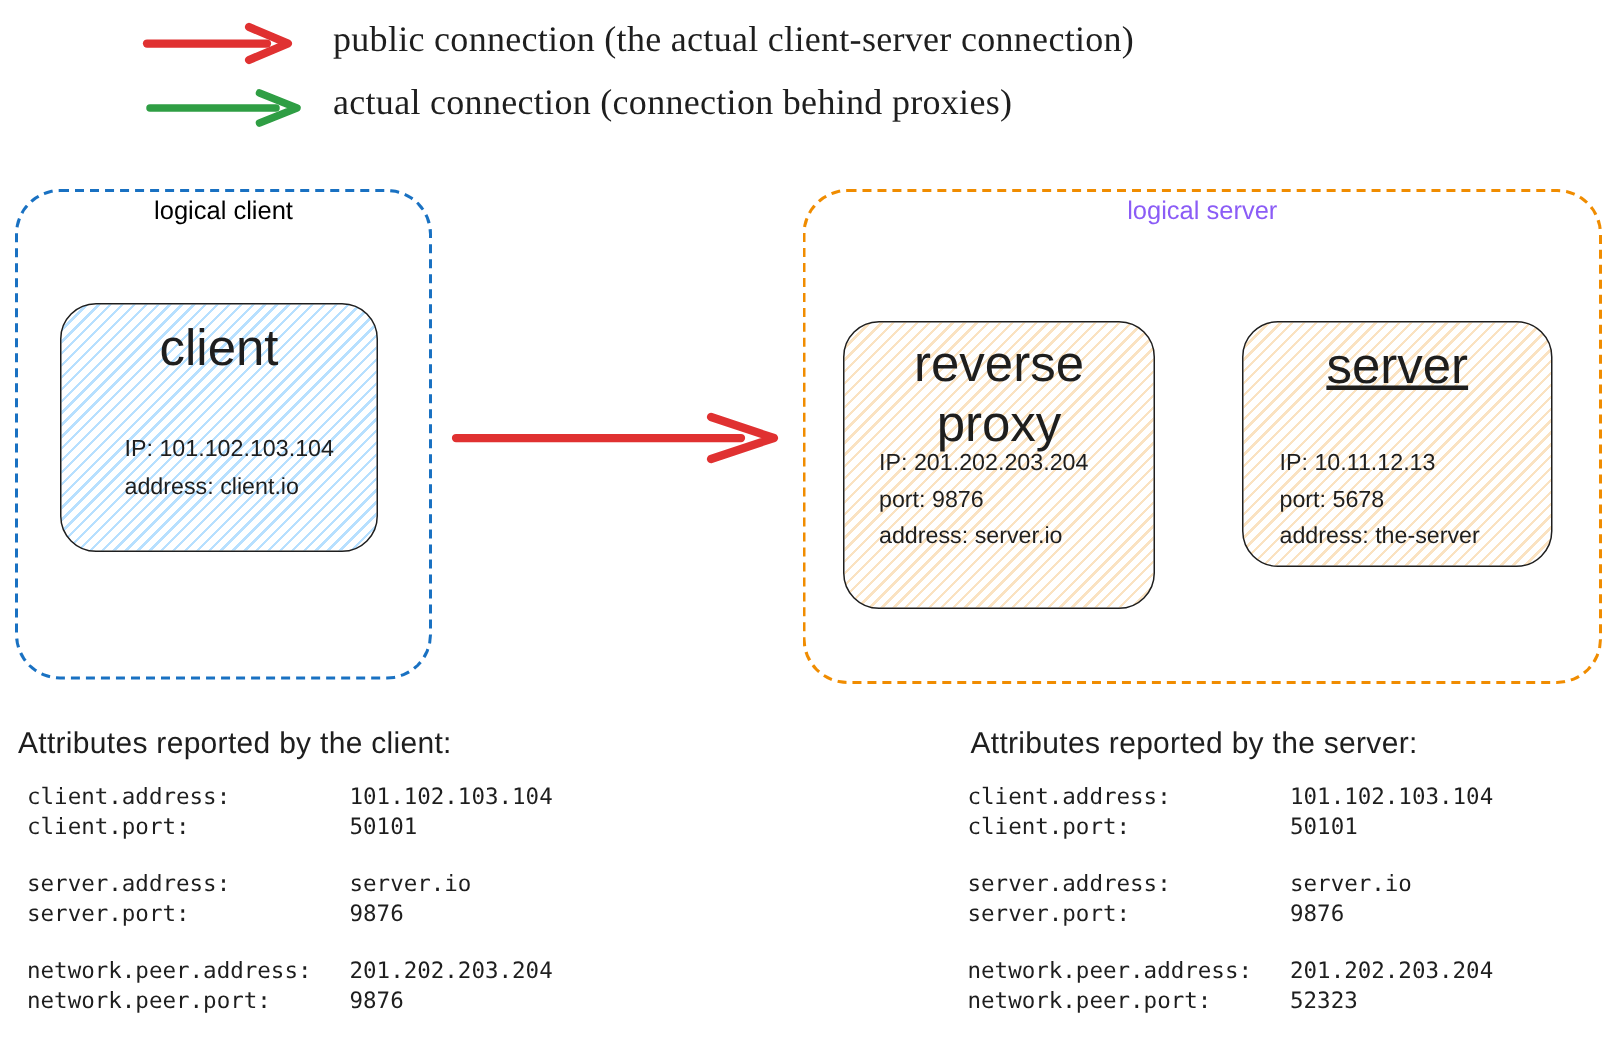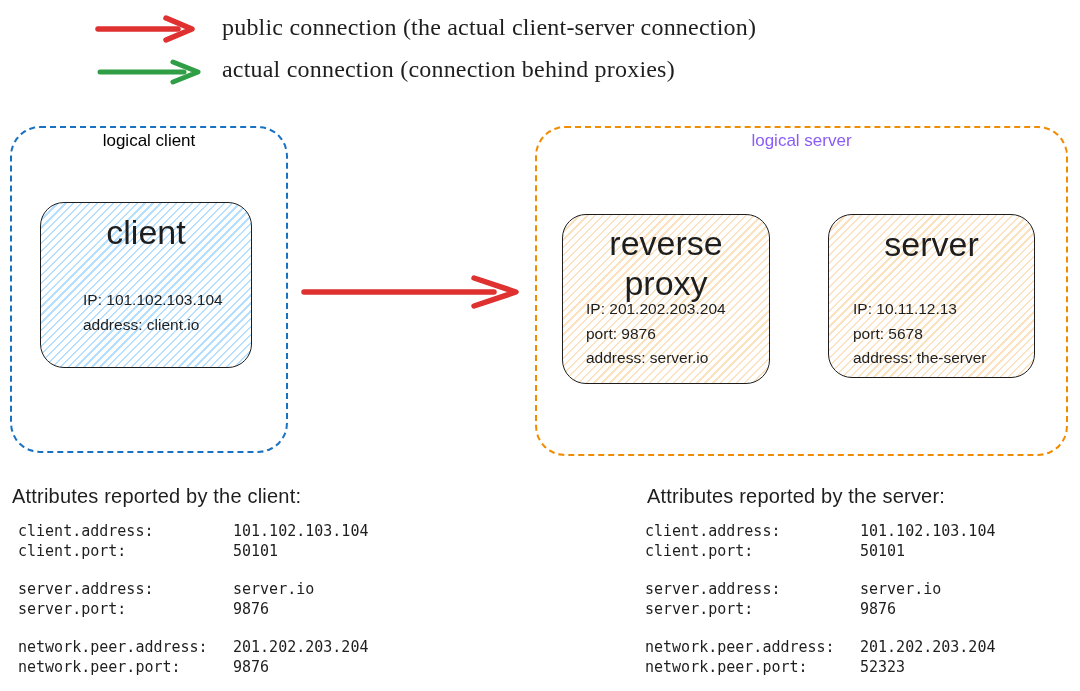--- a/index.html
+++ b/index.html
@@ -30,23 +30,23 @@
   }
   .node.orange-fill {
     background:repeating-linear-gradient(135deg, rgba(248,211,160,0.65) 0 1.6px, rgba(255,255,255,0) 1.6px 5.6px);
   }
   .node-title { text-align:center; font-size:34px; margin-top:10px; line-height:38px; white-space:nowrap; }
   .node-title.two-line { line-height:40px; margin-top:8px; }
   .node-body { position:absolute; font-size:15.5px; line-height:25px; white-space:nowrap; }
 
   #client-node        { left:40px;  top:202px; width:212px; height:166px; }
   #client-node .node-body { left:42px; top:84px; }
-  #reverse-proxy-node { left:562px; top:214px; width:208px; height:170px; }
+  #reverse-proxy-node { left:562px; top:214px; width:208px; height:192px; }
   #reverse-proxy-node .node-body { left:23px; top:82px; line-height:24.5px; }
-  #server-node        { left:828px; top:214px; width:207px; height:164px; }
+  #server-node        { left:828px; top:214px; width:207px; height:164px;text-decoration:underline; }
   #server-node .node-body { left:24px; top:82px; line-height:24.5px; }
 
   
   .attr-heading { position:absolute; font-size:20px; letter-spacing:0.2px; white-space:nowrap; }
   .attr-table {
     position:absolute; font-family:"DejaVu Sans Mono", monospace; font-size:15px;
     line-height:19.5px; white-space:nowrap;
   }
   .attr-row { display:flex; }
   .attr-row.group-start { margin-top:19px; }

